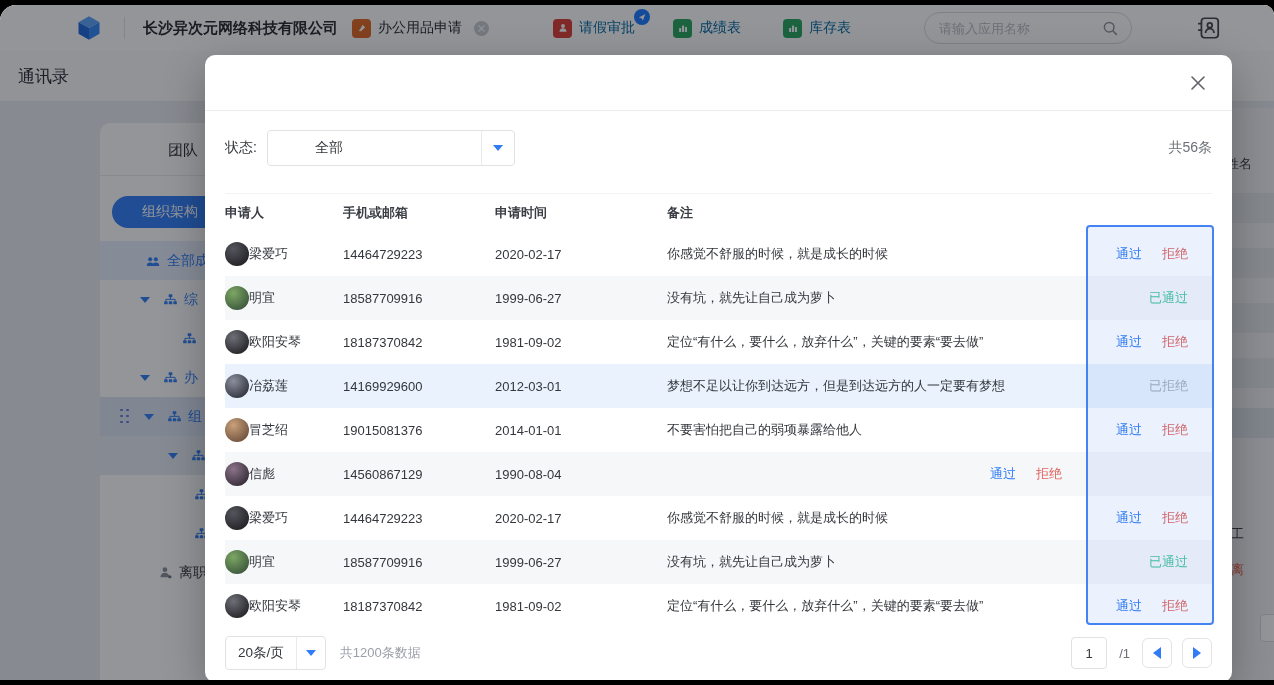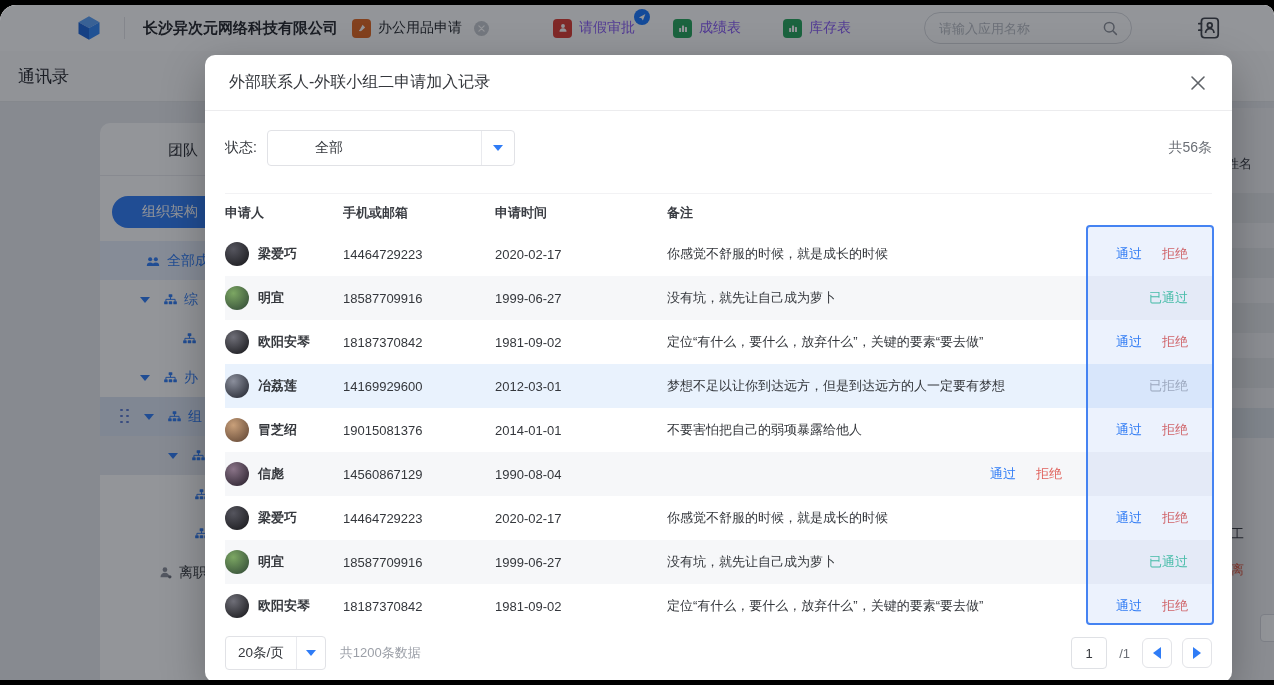--- a/index.html
+++ b/index.html
@@ -6,21 +6,21 @@
   body{font-family:"Liberation Sans","DejaVu Sans",sans-serif;}
   .screen{position:relative;width:1274px;height:685px;overflow:hidden;background:#000;}
   .app{position:absolute;left:0;right:0;top:5px;bottom:5px;background:#fff;border-radius:16px 10px 0 0;overflow:hidden;}
 
   
   .topbar{position:absolute;top:0;left:0;right:0;height:46px;display:flex;align-items:center;background:#fff;border-bottom:1px solid #ececef;}
   .logo{margin-left:74px;width:30px;height:30px;display:flex;align-items:center;justify-content:center;}
   .v-div{width:1px;height:22px;background:#e3e4e8;margin:0 18px 0 20px;}
   .company{font-size:15px;font-weight:700;color:#24262b;white-space:nowrap;}
   .tabs{display:flex;align-items:center;margin-left:14px;}
-  .tab{position:relative;display:flex;align-items:center;gap:7px;font-size:14px;color:#8b5cf6;cursor:default;white-space:nowrap;}
+  .tab{position:relative;display:flex;align-items:center;gap:7px;font-size:14px;color:#0369a1;cursor:default;white-space:nowrap;}
   .tab.active{color:#23262b;}
   .tab:nth-child(2){margin-left:64px;}
   .tab:nth-child(3){margin-left:38px;}
   .tab:nth-child(4){margin-left:42px;}
   .tab-icon{width:19px;height:19px;border-radius:4px;display:flex;align-items:center;justify-content:center;flex:0 0 auto;}
   .tab-close{width:15px;height:15px;border-radius:50%;background:#c7cacf;display:flex;align-items:center;justify-content:center;margin-left:5px;}
   .badge{position:absolute;top:-10px;right:-15px;width:16px;height:16px;border-radius:50%;background:#1677ff;display:flex;align-items:center;justify-content:center;}
   .search{margin-left:auto;display:flex;align-items:center;width:182px;height:30px;border:1px solid #d8dade;border-radius:16px;padding:0 12px;background:#fff;}
   .search input{border:0;outline:0;flex:1;font-size:13px;color:#8b5cf6;background:transparent;min-width:0;}
   .search input::placeholder{color:#b9bdc4;}
@@ -61,21 +61,21 @@
   .f-value{flex:1;padding-left:14px;font-size:14px;color:#34373c;}
   .caret-cell{width:32px;align-self:stretch;border-left:1px solid #e9eaee;display:flex;align-items:center;justify-content:center;}
   .caret-down{width:0;height:0;border-left:5px solid transparent;border-right:5px solid transparent;border-top:6px solid #2f7cf6;}
   .f-total{margin-left:auto;font-size:14px;color:#6b6f76;}
   .tbl{margin-top:28px;}
   .thead,.trow{display:grid;grid-template-columns:118px 152px 172px 1fr 126px;align-items:center;}
   .thead{height:38px;border-top:1px solid #f2f2f4;font-size:13px;color:#3a3d43;font-weight:700;}
   .trow{height:44px;font-size:13px;color:#34373c;}
   .trow.even{background:#f6f7f9;}
   .trow.hl{background:#e9f2fd;}
-  .cell-name{display:flex;align-items:center;gap:9px;font-weight:bold;}
+  .cell-name{display:flex;align-items:center;}
   .avatar{width:24px;height:24px;border-radius:50%;flex:0 0 auto;}
   .cell-note{white-space:nowrap;overflow:hidden;}
   .cell-act{display:flex;justify-content:flex-end;align-items:center;gap:20px;padding-right:24px;}
   .lnk-approve{color:#2f7cf6;cursor:pointer;}
   .lnk-reject{color:#e0625c;cursor:pointer;}
   .st-approved{color:#49c4a2;}
   .st-rejected{color:#a6adba;}
   .hl-box{position:absolute;left:881px;top:170px;width:128px;height:400px;border:2px solid #4583f2;background:rgba(67,128,240,0.10);border-radius:4px;pointer-events:none;box-sizing:border-box;}
   .m-footer{position:absolute;left:20px;right:20px;bottom:12px;height:34px;display:flex;align-items:center;}
   .ps-select{display:flex;align-items:center;height:32px;border:1px solid #e1e2e6;border-radius:4px;background:#fff;}
@@ -315,21 +315,20 @@
         <span class="frag orange" style="top:453px;left:2px">为离</span>
         <span class="frag" style="top:512px;left:6px">1</span>
         <span class="frag-box" style="top:506px;left:44px"></span>
       </div>
     </div>
 
     <div class="dim"></div>
 
     <div class="modal">
       <div class="m-header">
-        <span class="m-title">外部联系人-外联小组二申请加入记录</span>
         <span class="m-close">
           <svg width="18" height="18" viewBox="0 0 18 18">
             <path d="M3 3 L15 15 M15 3 L3 15" stroke="#5f6368" stroke-width="1.6" stroke-linecap="round"></path>
           </svg>
         </span>
       </div>
       <div class="m-div"></div>
 
       <div class="m-body">
         <div class="filter-row">

